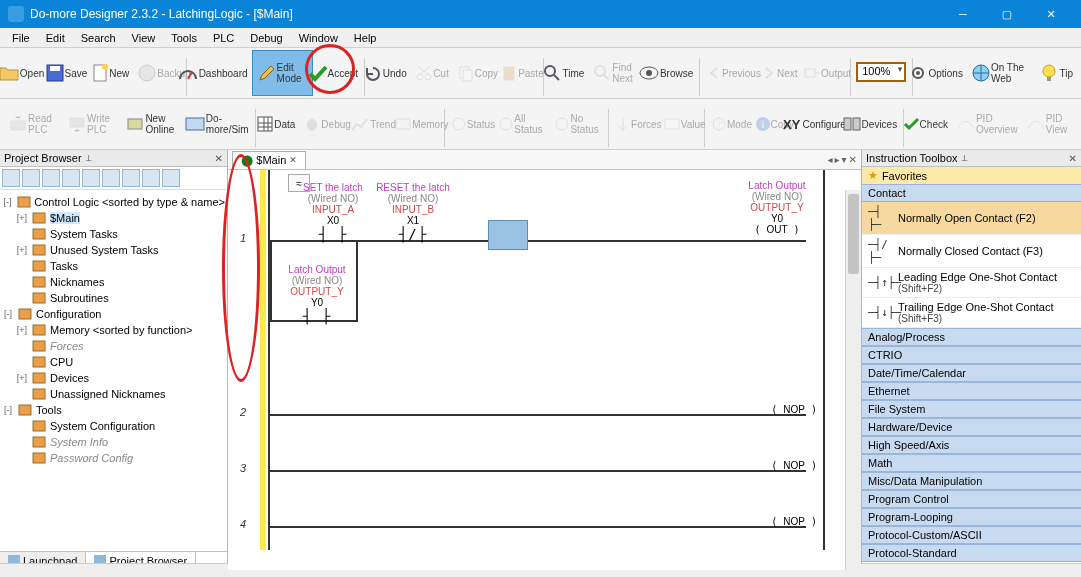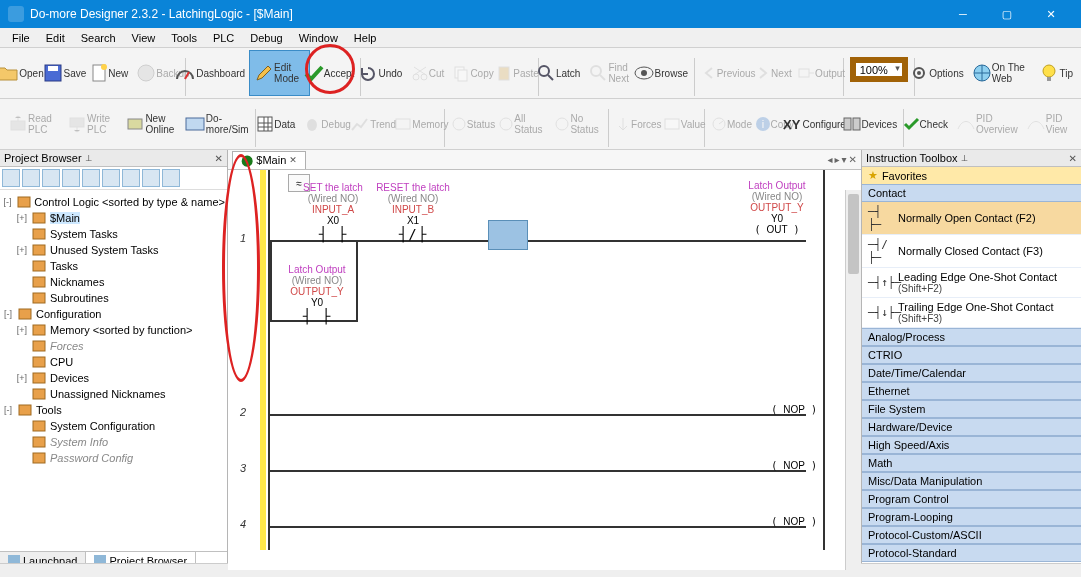--- a/index.html
+++ b/index.html
@@ -16,21 +16,21 @@
 .menubar .menuitem { padding: 2px 8px; font-size: 11px; color: #000; }
 
 
 .toolbar { background: #f4f4f4; border-bottom: 1px solid #d0d0d0; display: flex; align-items: flex-end; padding: 2px 4px; }
 .toolbar .tbtn { display: flex; flex-direction: row; align-items: center; justify-content: flex-end; min-width: 42px; height: 46px; padding: 2px 4px; font-size: 10px; color: #333; position: relative; }
 .toolbar .tbtn .ticon { width: 24px; height: 24px; display: flex; align-items: center; justify-content: center; }
 .toolbar .tbtn.sel { background: #7fbce9; border: 1px solid #3a8cc7; }
 .toolbar .tbtn.dis { color: #aaa; justify-content: space-between; }
 .toolbar .tbtn.dis .ticon svg { opacity: .35; }
 .toolbar .sep { width: 1px; height: 38px; background: #ccc; margin: 0 2px; }
-.zoombox { border: 6px solid #a16207; background: #fff; padding: 1px 14px 12px 4px; font-size: 11px; height: 20px; position: relative; top: -14px; margin: 0 4px; }
+.zoombox { border: 2px solid #a16207; background: #fff; padding: 1px 14px 12px 4px; font-size: 11px; height: 20px; position: relative; top: -14px; margin: 0 4px; }
 .zoombox::after { content:"▾"; position:absolute; right:2px; top:0; font-size:9px; color:#555; }
 
 
 .workarea { display: flex; height: 420px; }
 .panel-left { width: 228px; border-right: 1px solid #b5b5b5; display: flex; flex-direction: column; }
 .panel-center { flex: 1; display: flex; flex-direction: column; position: relative; }
 .panel-right { width: 220px; border-left: 1px solid #b5b5b5; display: flex; flex-direction: column; }
 
 .panel-title { background: #eaeaea; border-bottom: 1px solid #c0c0c0; padding: 2px 4px; font-size: 11px; display: flex; align-items: center; }
 .panel-title .x { margin-left: auto; font-size: 10px; color: #555; }
@@ -223,21 +223,21 @@
       <div>Paste</div>
     </div>
     <div class="sep"></div>
     <div class="tbtn">
       <div class="ticon">
         <svg width="20" height="20">
           <circle cx="8" cy="8" r="5" fill="none" stroke="#556" stroke-width="2"></circle>
           <line x1="12" y1="12" x2="17" y2="17" stroke="#556" stroke-width="2"></line>
         </svg>
       </div>
-      <div>Latch</div>
+      <div>Time</div>
     </div>
     <div class="tbtn dis">
       <div class="ticon">
         <svg width="20" height="20">
           <circle cx="8" cy="8" r="5" fill="none" stroke="#bbb" stroke-width="2"></circle>
           <line x1="12" y1="12" x2="17" y2="17" stroke="#bbb" stroke-width="2"></line>
         </svg>
       </div>
       <div>Find Next</div>
     </div>

